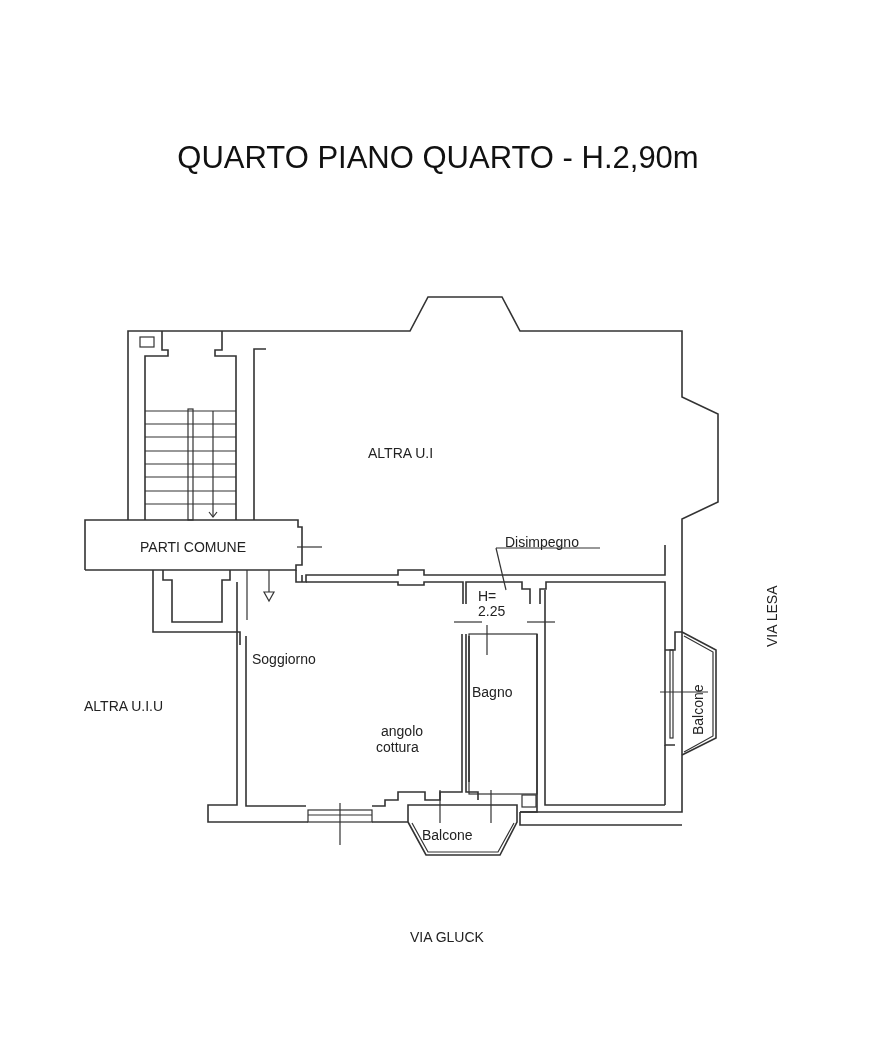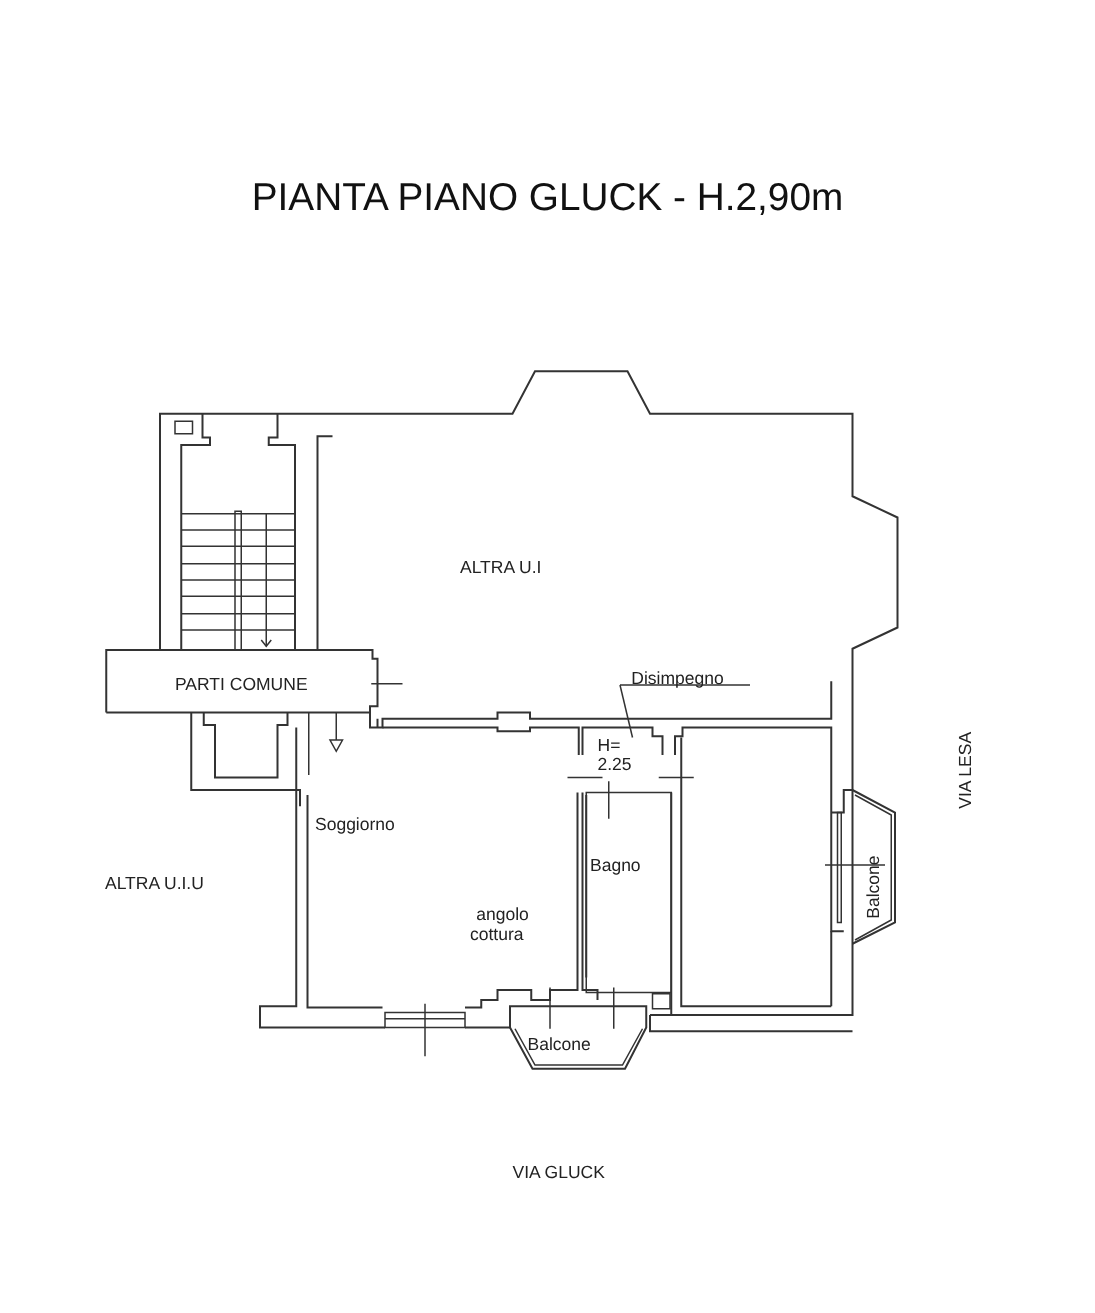--- a/index.html
+++ b/index.html
@@ -6,21 +6,21 @@
   body { width:876px; height:1050px; position:relative; overflow:hidden; font-family:"Liberation Sans", sans-serif; color:#1a1a1a; }
   .title { position:absolute; left:0; width:876px; top:140px; text-align:center; font-size:31px; letter-spacing:0px; color:#111; }
   svg { position:absolute; left:0; top:0; }
   .lbl { font-family:"Liberation Sans", sans-serif; fill:#222; font-size:14px; }
   .w { fill:none; stroke:#333; stroke-width:1.6; }
   .t { fill:none; stroke:#333; stroke-width:1.2; }
 </style>
 </head>
 <body>
 
-<div class="title">PIANTA PIANO GLUCK - H.2,90m</div>
+<div class="title">QUARTO PIANO QUARTO - H.2,90m</div>
 
 <svg width="876" height="1050" viewBox="0 0 876 1050">
 
   <g>
     <polyline class="w" points="128,520 128,331 410,331 428,297 502,297 520,331 682,331 682,397 718,414 718,502 682,519 682,812 520,812"></polyline>
     <polyline class="w" points="520,812 520,825 682,825"></polyline>
 
     <polyline class="w" points="145,520 145,356 168,356 168,350 162,350 162,331"></polyline>
     <polyline class="w" points="222,331 222,350 215,350 215,356 236,356 236,520"></polyline>
     <polyline class="w" points="254,520 254,349 266,349"></polyline>

